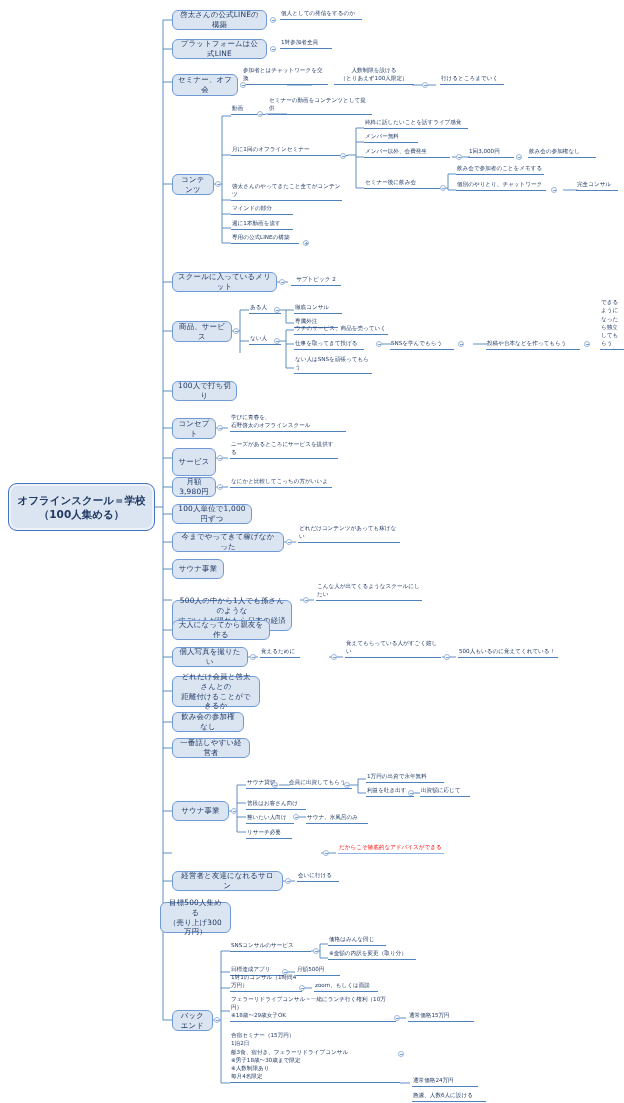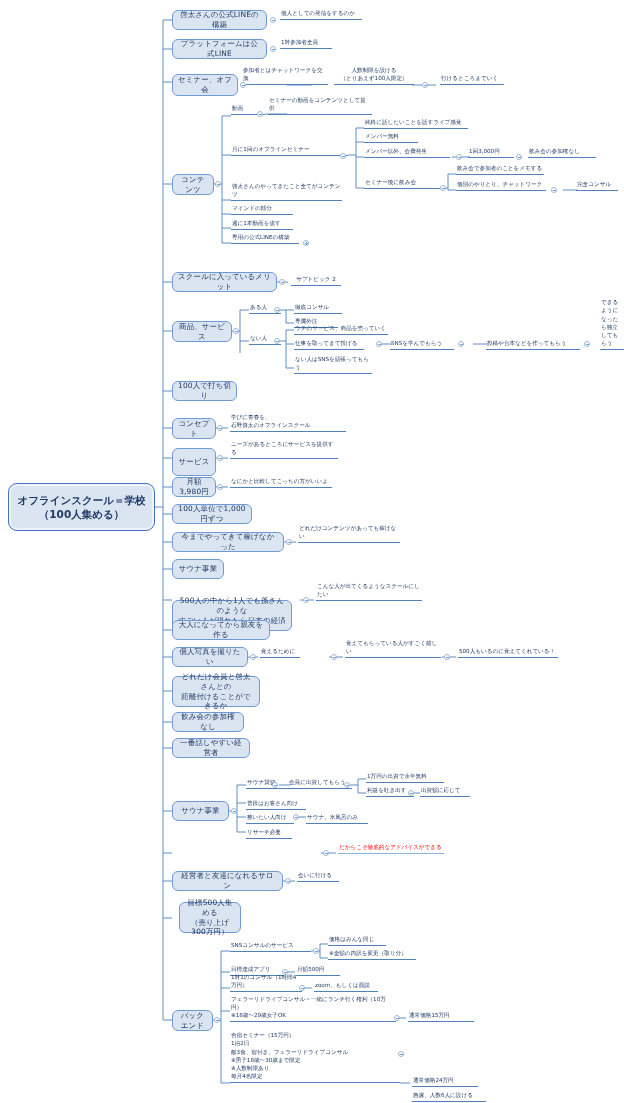--- a/index.html
+++ b/index.html
@@ -222,21 +222,21 @@
   <div class="node lvl1" style="left:172px;top:600px;width:120px;height:31px;">500人の中から1人でも孫さんのような
 すごい人が現れたら日本の経済が変わる</div>
   <div class="node lvl1" style="left:172px;top:620px;width:98px;height:20px;">大人になってから親友を作る</div>
   <div class="node lvl1" style="left:172px;top:647px;width:76px;height:20px;">個人写真を撮りたい</div>
   <div class="node lvl1" style="left:172px;top:676px;width:88px;height:31px;">どれだけ会員と啓太さんとの
 距離付けることができるか</div>
   <div class="node lvl1" style="left:172px;top:712px;width:72px;height:20px;">飲み会の参加権なし</div>
   <div class="node lvl1" style="left:172px;top:738px;width:78px;height:20px;">一番話しやすい経営者</div>
   <div class="node lvl1" style="left:172px;top:801px;width:57px;height:20px;">サウナ事業</div>
   <div class="node lvl1" style="left:172px;top:871px;width:111px;height:20px;">経営者と友達になれるサロン</div>
-  <div class="node lvl1" style="left:179px;top:902px;width:62px;height:31px;">目標500人集める
+  <div class="node lvl1" style="left:160px;top:902px;width:71px;height:31px;">目標500人集める
 （売り上げ300万円）</div>
   <div class="node lvl1" style="left:172px;top:1010px;width:41px;height:21px;">バックエンド</div>
 
   <div class="leaf" style="left:280px;top:6px;width:82px;height:14px;">
     <span class="txt">個人としての発信をするのか</span>
   </div>
   <div class="toggle" style="left:270px;top:17px;"></div>
 
   <div class="leaf" style="left:280px;top:35px;width:52px;height:14px;">
     <span class="txt">1対参加者全員</span>

